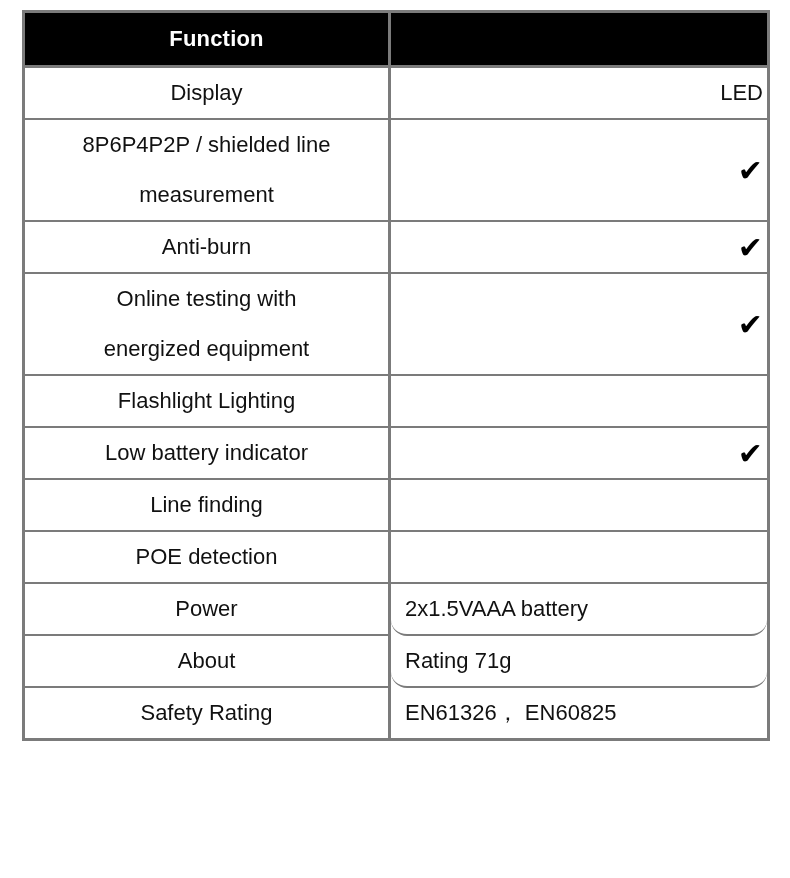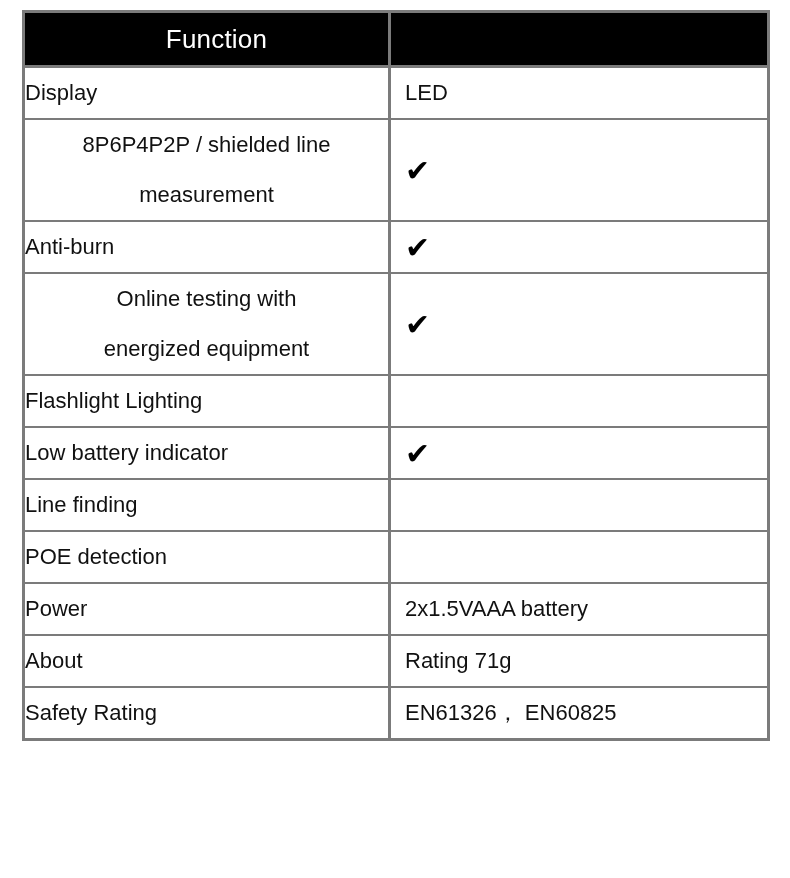--- a/index.html
+++ b/index.html
@@ -53,22 +53,22 @@
 
   
   .header-row th {
     background: #000000;
     border-bottom: 3px solid #7b7b7b;
     height: 52px;
   }
   .header-cell-inner {
     display: block;
     color: #ffffff;
-    font-size: 26px;
-    font-weight: normal;
+    font-size: 22px;
+    font-weight: bold;
     letter-spacing: 0.2px;
     padding: 0 0 0 20px;
     line-height: 52px;
     white-space: nowrap;
   }
   .header-cell-inner.blank { padding: 0; }
 
   
   .cell-label {
     font-size: 22px;
@@ -80,31 +80,32 @@
     display: block;
     line-height: 50px;
     white-space: nowrap;
   }
 
   .cell-value {
     font-size: 22px;
     color: #111111;
   }
   .cell-value.align-center {
-    text-align: left;
-    padding: 0 14px;
+    text-align: right;
+    padding: 0 4px;
     margin-top: 7px;
   }
   .cell-value.align-left {
     text-align: left;
     padding: 0 10px 0 14px;
+    border-radius: 16px;
   }
   .cell-value.blank { padding: 0; }
 
-  .row-single td { height: 50px; }
+  .row-single td { height: 50px; text-align: center; }
   .row-double td { height: 96px; text-align: center; }
 
   .check-mark {
     display: inline-block;
     font-size: 30px;
     font-weight: bold;
     line-height: 1;
     color: #000000;
     font-family: "DejaVu Sans", sans-serif;
     transform: translateY(1px);

